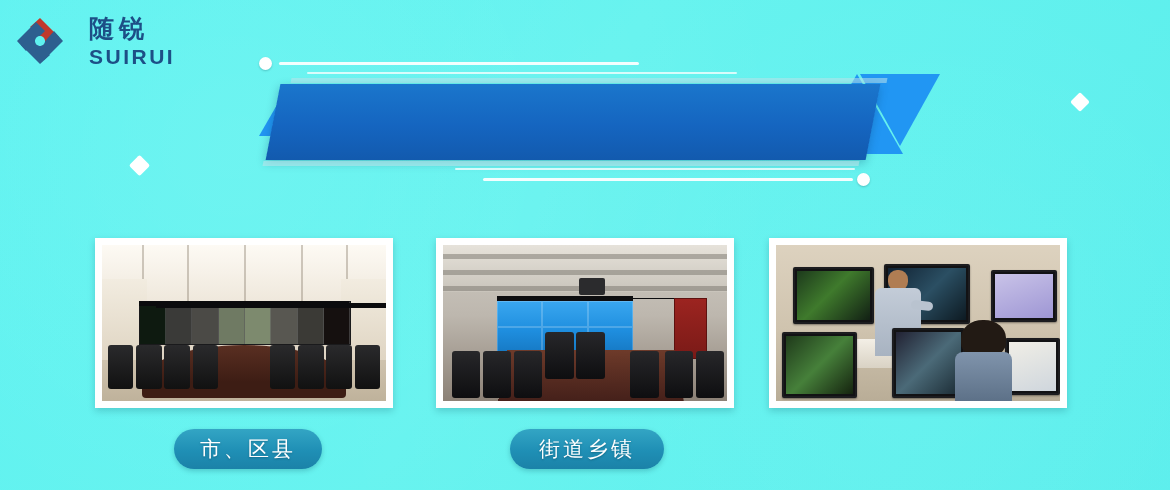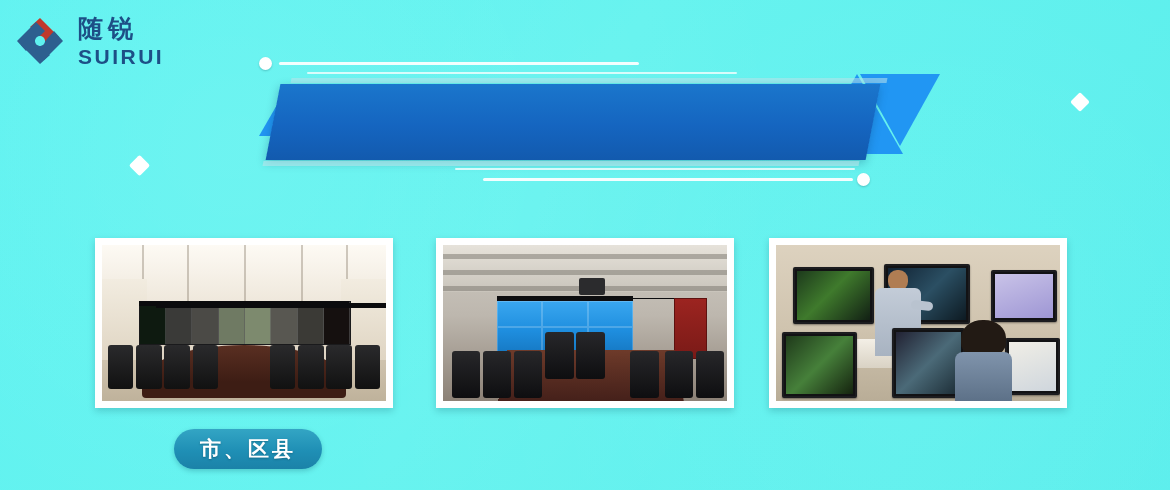--- a/index.html
+++ b/index.html
@@ -25,21 +25,21 @@
     overflow: hidden;
   }
 
   
   .logo-block {
     position: absolute;
     left: 14px;
     top: 14px;
     display: flex;
     align-items: center;
-    gap: 12px;
+    gap: 23px;
   }
   .logo-mark {
     width: 52px;
     height: 52px;
     position: relative;
   }
   .logo-text {
     display: flex;
     flex-direction: column;
     line-height: 1;
@@ -310,21 +310,21 @@
   }
 
   
   .pill {
     position: absolute;
     height: 40px;
     border-radius: 20px;
     background: linear-gradient(180deg,#33a5c4 0%, #1f8fb5 55%, #1b82a8 100%);
     color: #ffffff;
     font-size: 21px;
-    font-weight: bold;
+    font-weight: normal;
     letter-spacing: 3px;
     display: flex;
     align-items: center;
     justify-content: center;
     font-family: "DejaVu Sans", "Liberation Sans", sans-serif;
     box-shadow: 0 2px 5px rgba(0,70,90,0.25);
     text-shadow: 0 1px 2px rgba(0,45,60,0.35);
     white-space: nowrap;
   }
 </style>
@@ -458,20 +458,21 @@
           <div class="chair" style="left:3%"></div>
           <div class="chair" style="left:14%"></div>
           <div class="chair" style="left:25%"></div>
           <div class="chair" style="left:36%; bottom:14%"></div>
           <div class="chair" style="left:47%; bottom:14%"></div>
           <div class="chair" style="right:24%"></div>
           <div class="chair" style="right:12%"></div>
           <div class="chair" style="right:1%"></div>
         </div>
       </div>
+      <div class="pill" style="left:74px; top:191px; width:154px;">街道乡镇</div>
     </div>
 
     <div class="card" style="left:769px;">
       <div class="card-frame">
         <div class="photo p3">
           <div class="mon" style="left:6%; top:14%; width:27%; height:34%;">
             <div class="scr" style="background:linear-gradient(135deg,#1d3a1c,#3f7a2c 45%,#122014)"></div>
           </div>
           <div class="mon" style="left:38%; top:12%; width:29%; height:36%;">
             <div class="scr" style="background:linear-gradient(135deg,#123,#2b4f63 50%,#0d1a22)"></div>

